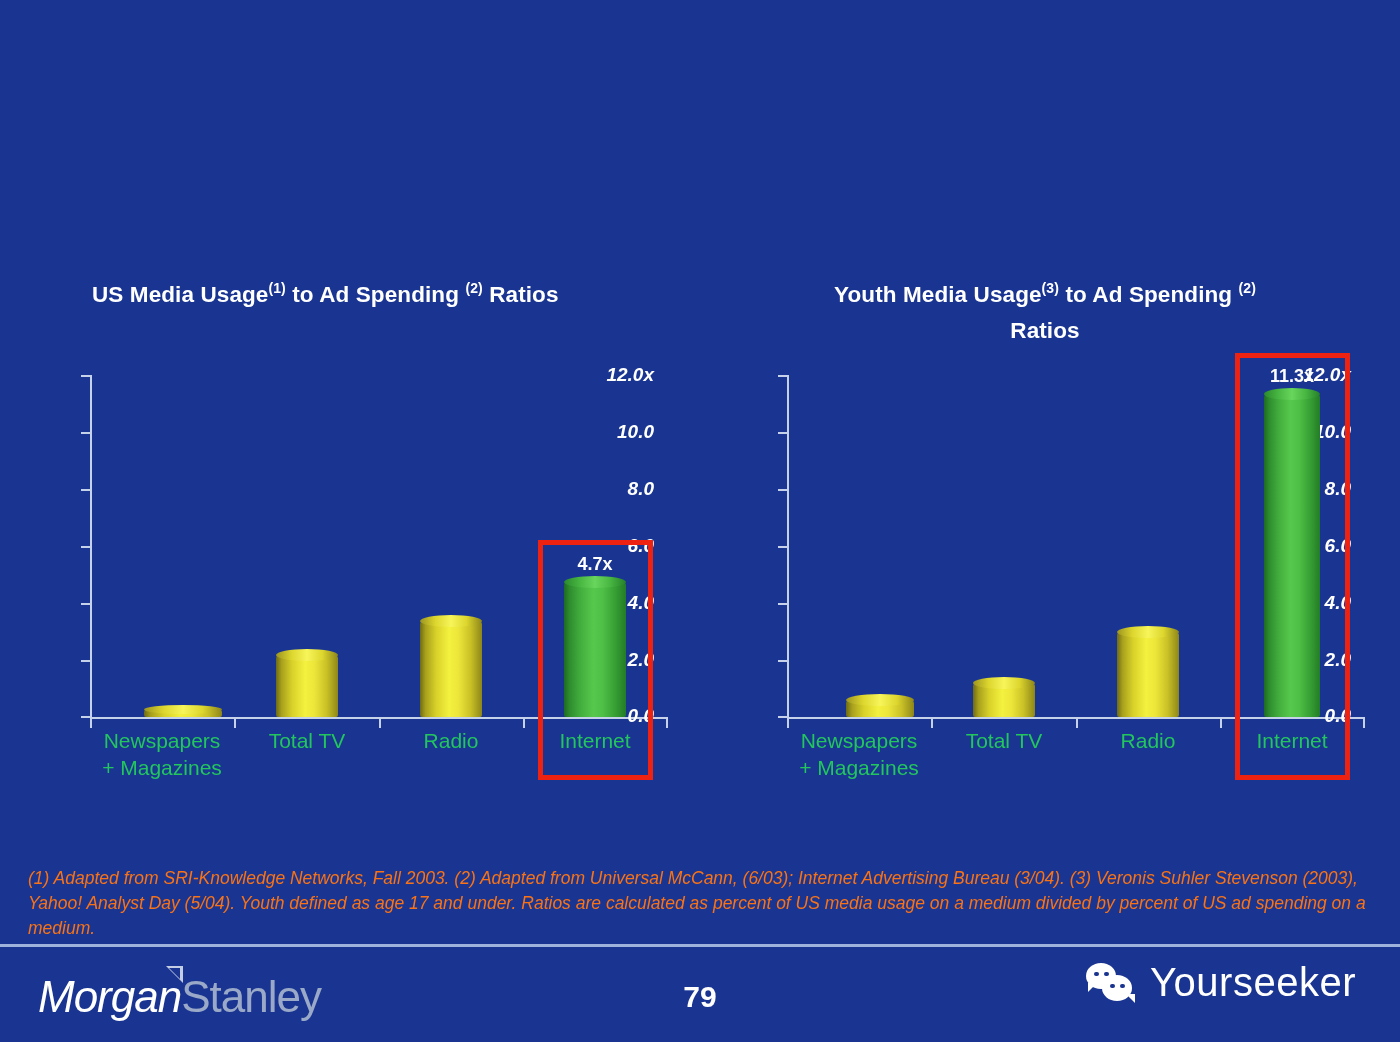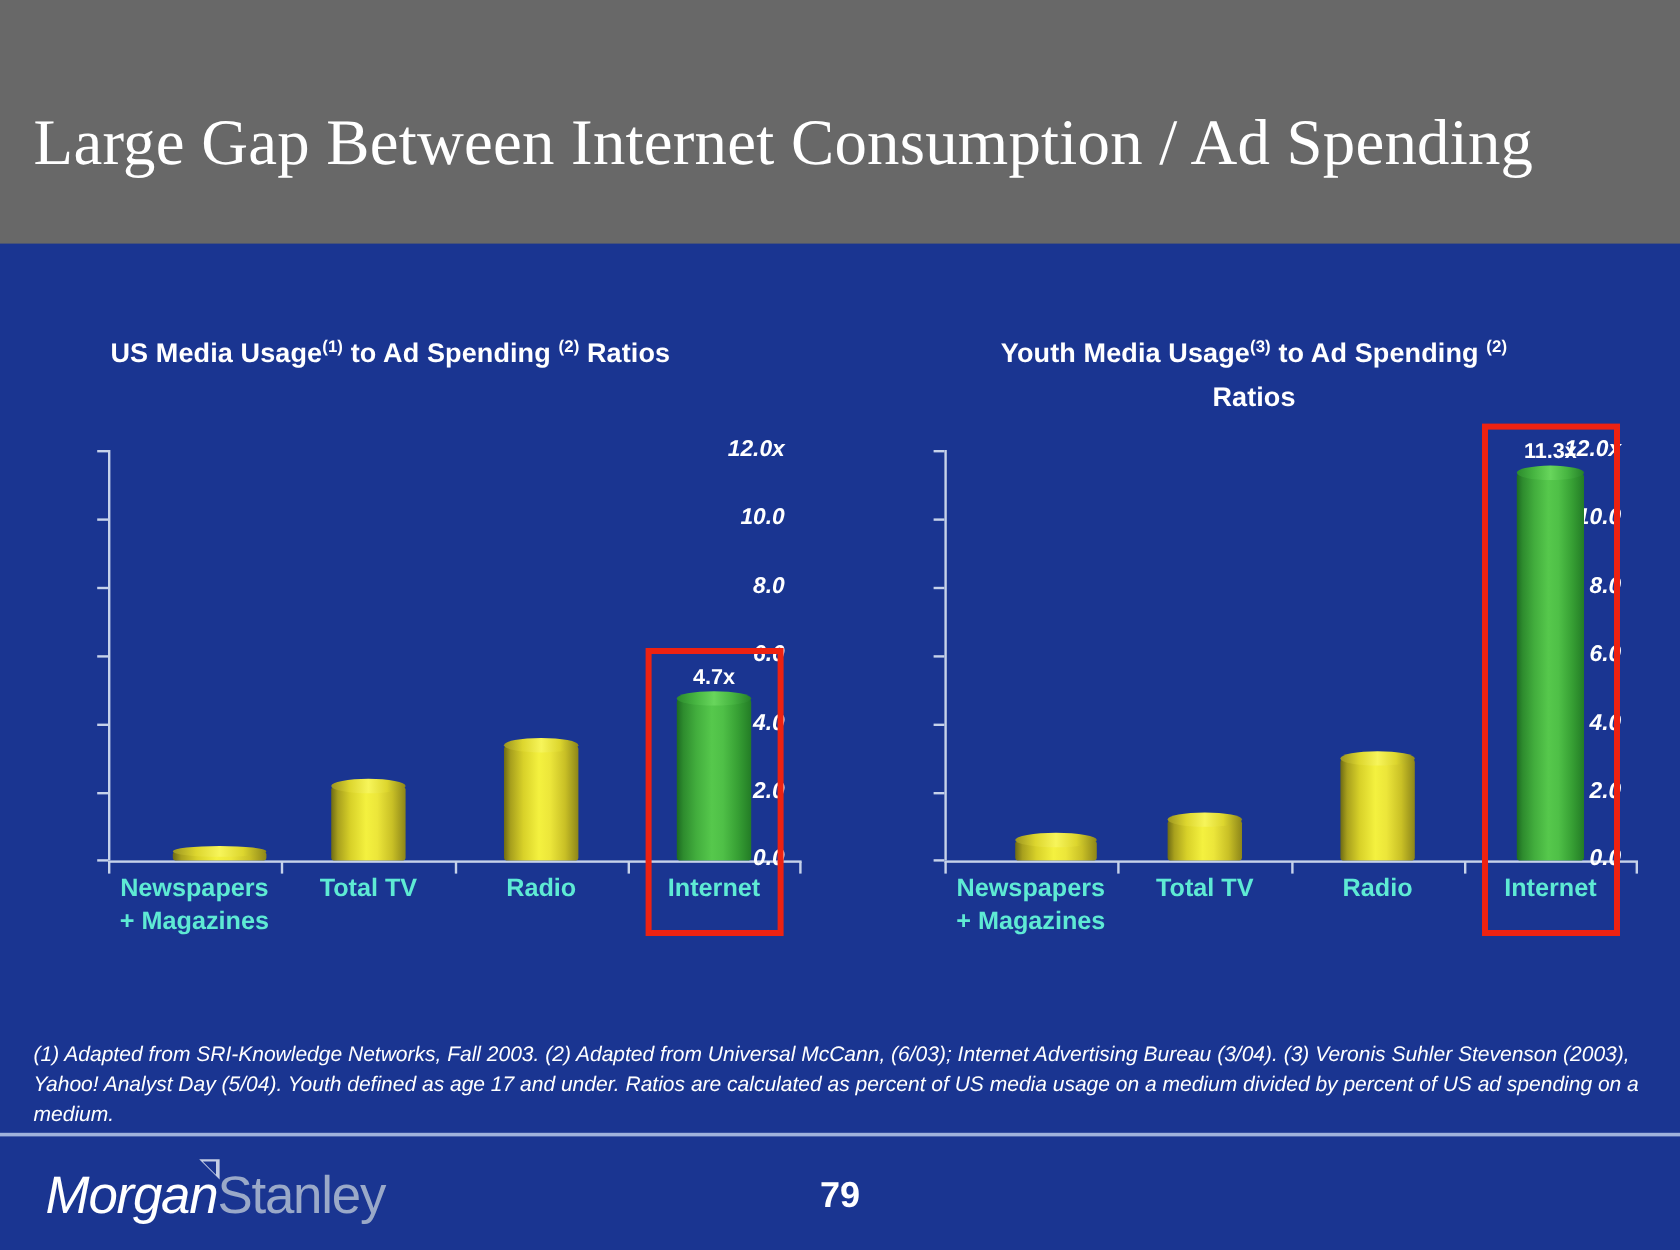--- a/index.html
+++ b/index.html
@@ -163,41 +163,41 @@
     font-weight: bold;
     color: #ffffff;
     white-space: nowrap;
   }
 
   .xlabel {
     position: absolute;
     transform: translateX(-50%);
     text-align: center;
     font-size: 21px;
-    font-weight: bold;
-    color: #5eead4;
+    font-weight: normal;
+    color: #22c55e;
     line-height: 27px;
     white-space: nowrap;
   }
 
   .highlight-box {
     position: absolute;
     border: 5px solid #ee2211;
     box-sizing: border-box;
   }
 
   
   .footnote {
     position: absolute;
     left: 28px;
     top: 866px;
     width: 1345px;
     font-size: 17.5px;
     font-style: italic;
-    color: #ffffff;
+    color: #f97316;
     line-height: 25px;
   }
 
   
   .bottom-rule {
     position: absolute;
     left: 0; top: 944px;
     width: 1400px;
     height: 3px;
     background: #9fb2dc;
@@ -280,23 +280,20 @@
     width: 4.5px; height: 4.5px;
     background: #1a3591;
     border-radius: 50%;
   }
 </style>
 </head>
 <body>
 
 <div class="slide">
 
-  <div class="header">
-    <div class="header-title">Large Gap Between Internet Consumption / Ad Spending</div>
-  </div>
 
   <div class="panel left">
     <div class="panel-title">
       <span>US Media Usage</span><sup>(1)</sup><span> to Ad Spending </span><sup>(2)</sup><span> Ratios</span>
     </div>
 
     <div class="plot">
       <div class="axis-v"></div>
       <div class="axis-h"></div>
 
@@ -424,14 +421,27 @@
   <div class="bottom-rule"></div>
 
   <div class="logo-ms">
     <span class="ms-morgan">Morgan</span><span class="ms-stanley">Stanley</span>
   </div>
   <div class="ms-mark"></div>
   <div class="ms-mark-inner"></div>
 
   <div class="page-number">79</div>
 
+  <div class="brand">
+    <div class="wechat-icon">
+      <div class="bub-a"></div>
+      <div class="tail-a"></div>
+      <div class="bub-b"></div>
+      <div class="tail-b"></div>
+      <div class="eye" style="left:8px;  top:9px;"></div>
+      <div class="eye" style="left:18px; top:9px;"></div>
+      <div class="eye" style="left:24px; top:21px;"></div>
+      <div class="eye" style="left:34px; top:21px;"></div>
+    </div>
+    <div class="brand-name">Yourseeker</div>
+  </div>
 
 </div>
 
 </body></html>

